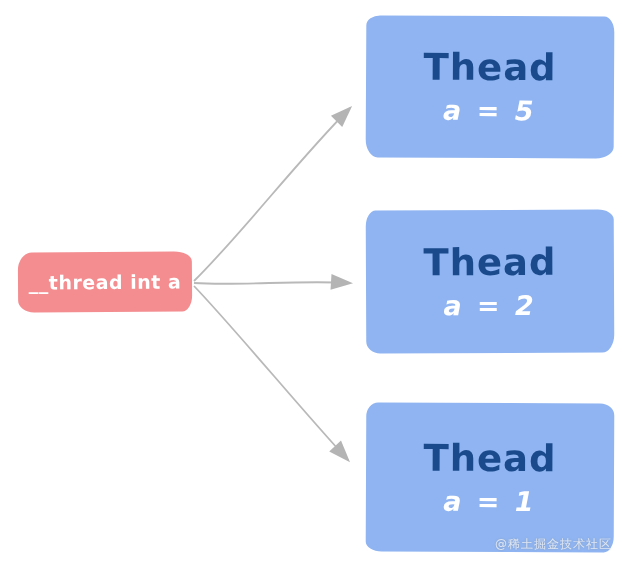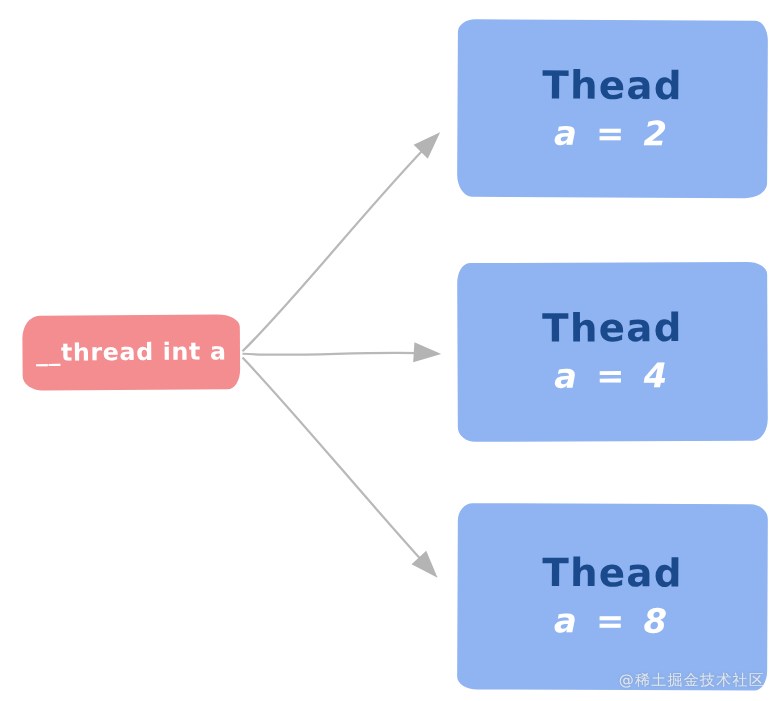--- a/index.html
+++ b/index.html
@@ -51,21 +51,21 @@
     flex-direction: column;
     align-items: center;
     justify-content: center;
     gap: 7px;
   }
   .t1 { top: 16px;  height: 142px; border-radius: 14px 10px 18px 12px / 10px 16px 12px 18px; transform: rotate(0.3deg); }
   .t2 { top: 210px; height: 143px; border-radius: 10px 16px 12px 14px / 16px 10px 18px 12px; transform: rotate(-0.25deg); }
   .t3 { top: 403px; height: 149px; border-radius: 12px 14px 10px 16px / 14px 12px 16px 10px; transform: rotate(0.25deg); }
   .thread-title {
     color: #1A4A8C;
-    font-size: 31px;
+    font-size: 37px;
     font-weight: 600;
     letter-spacing: 1px;
     line-height: 1.1;
     text-align: center;
   }
   .thread-value {
     color: #ffffff;
     font-size: 27px;
     font-weight: bold;
     font-style: italic;
@@ -97,28 +97,28 @@
     <path d="M194,283 C238,286 300,280 350,283" fill="none" stroke="#B9B9B9" stroke-width="1.8" marker-end="url(#ah)"></path>
     <path d="M194,286 C236,330 300,408 348,460" fill="none" stroke="#B9B9B9" stroke-width="1.8" marker-end="url(#ah)"></path>
   </svg>
 
   <div class="source-node">
     <span class="source-label">__thread int a</span>
   </div>
 
   <div class="thread-node t1">
     <div class="thread-title">Thead</div>
-    <div class="thread-value">a = 2</div>
+    <div class="thread-value">a = 5</div>
   </div>
 
   <div class="thread-node t2">
     <div class="thread-title">Thead</div>
-    <div class="thread-value">a = 4</div>
+    <div class="thread-value">a = 2</div>
   </div>
 
   <div class="thread-node t3">
     <div class="thread-title">Thead</div>
-    <div class="thread-value">a = 8</div>
+    <div class="thread-value">a = 1</div>
   </div>
 
   <div class="watermark">@稀土掘金技术社区</div>
 
 </div>
 
 </body></html>

